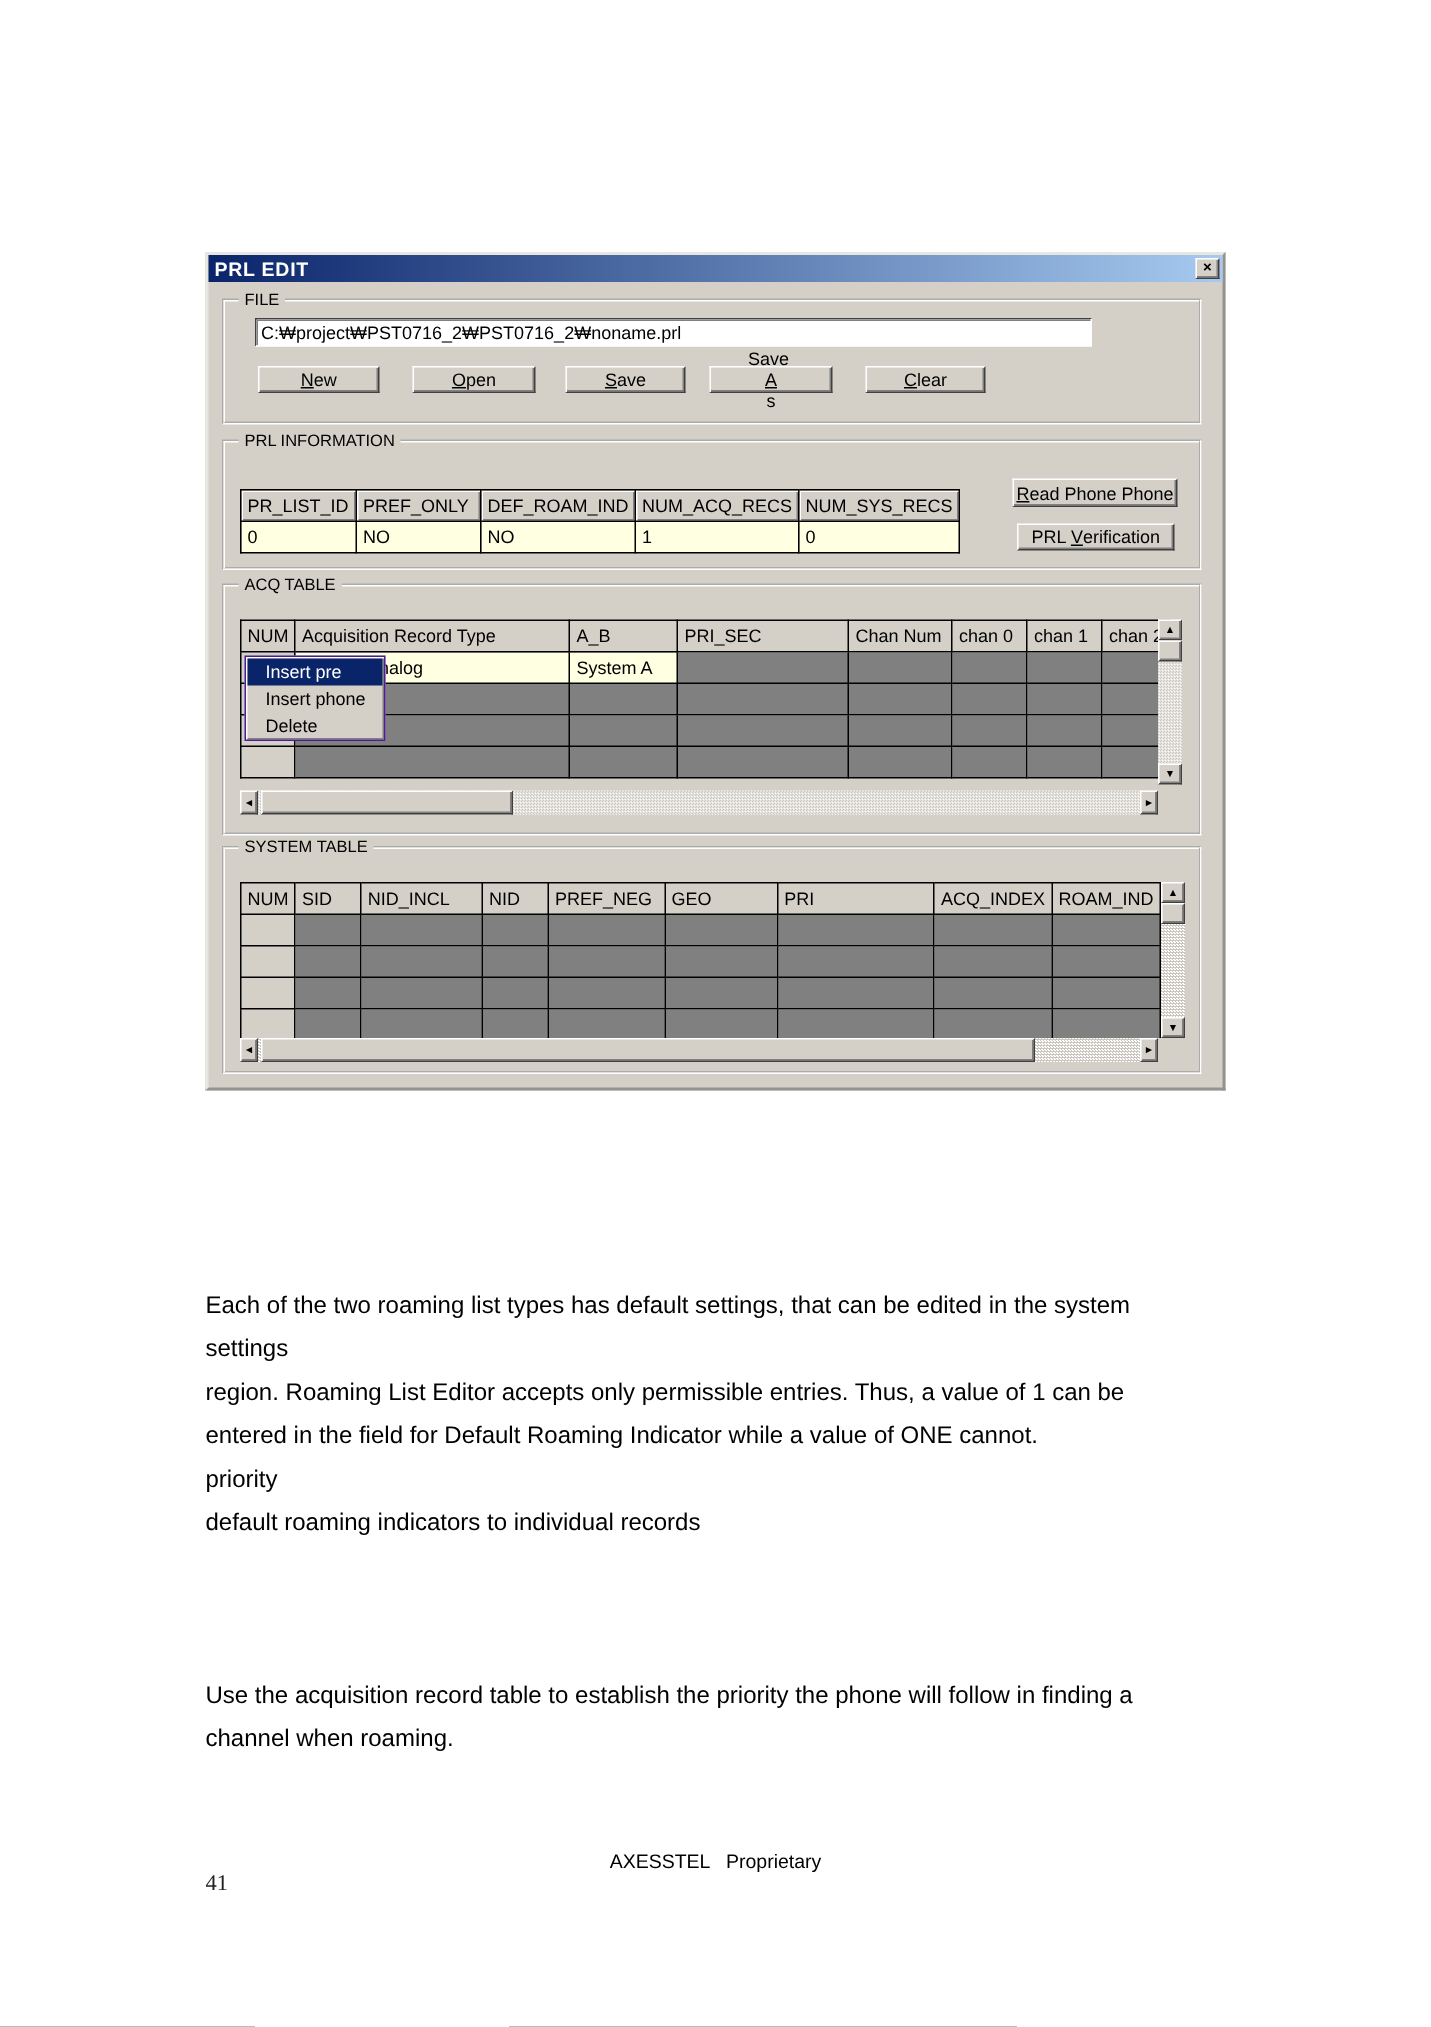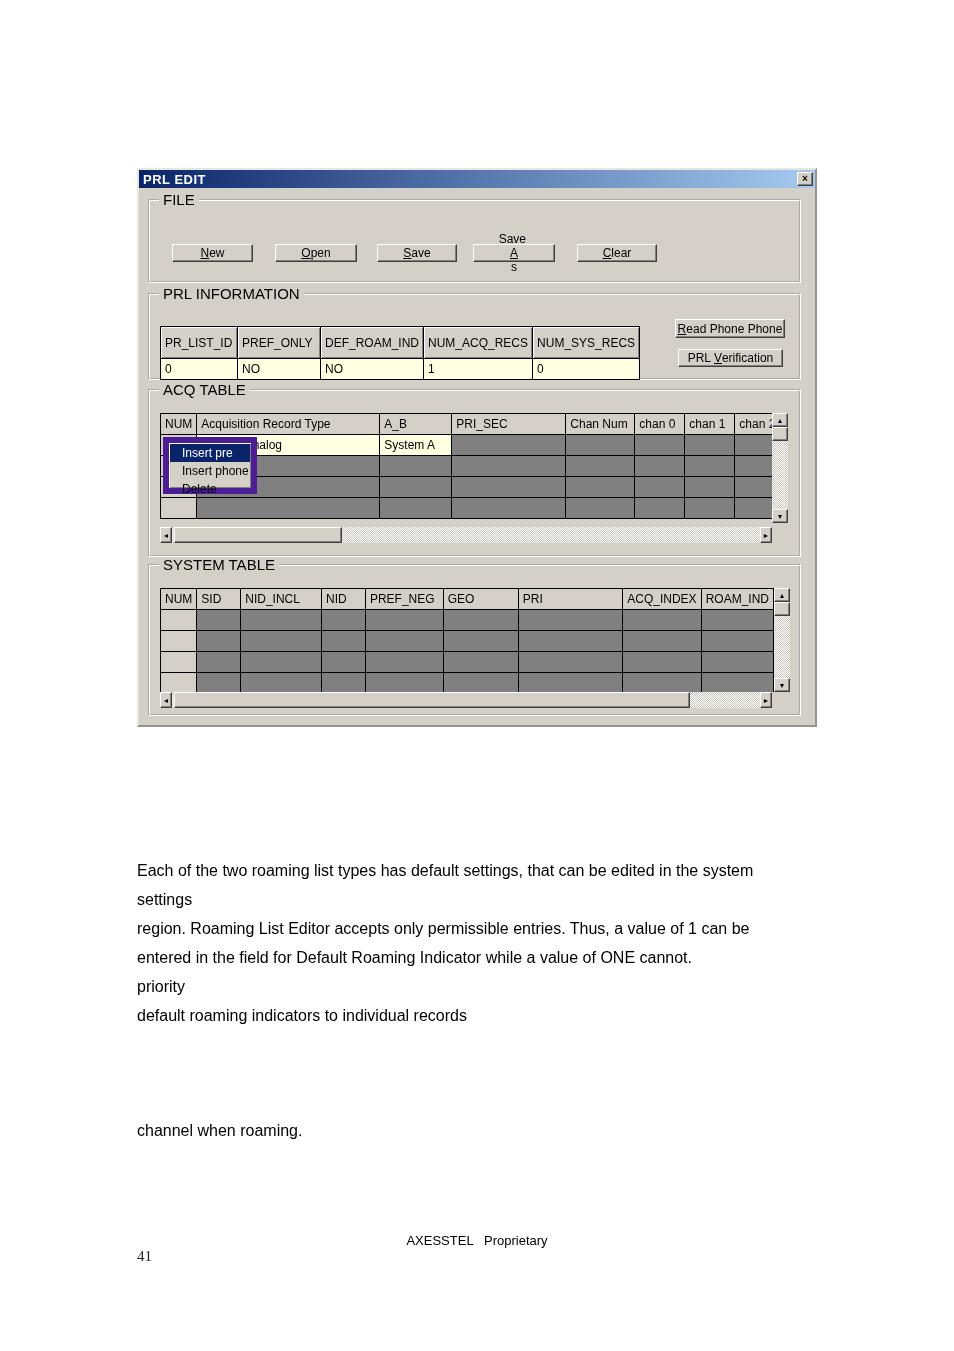--- a/index.html
+++ b/index.html
@@ -29,21 +29,21 @@
     border:1px solid; border-color:#ffffff #404040 #404040 #ffffff;
     box-shadow:inset -1px -1px 0 #808080;
     display:flex; align-items:center; justify-content:center;
     font-size:10px; font-weight:bold; color:#000; line-height:1;
   }
   .group {
     position:absolute; border:2px groove #ffffff; background:transparent;
   }
   .group > .glabel {
     position:absolute; top:-8px; left:9px; background:#d4d0c8; padding:0 4px;
-    font-size:15px; color:#000; line-height:14px; white-space:nowrap;
+    font-size:11px; color:#000; line-height:14px; white-space:nowrap;
   }
   .field {
     position:absolute; background:#ffffff;
     border:1px solid; border-color:#404040 #ffffff #ffffff #404040;
     box-shadow:inset 1px 1px 0 #808080;
     font-size:12px; padding:2px 3px; white-space:nowrap; overflow:hidden;
   }
   .btn {
     position:absolute; background:#d4d0c8;
     border:1px solid; border-color:#ffffff #404040 #404040 #ffffff;
@@ -77,21 +77,21 @@
     font-size:7px; color:#000; line-height:1;
   }
   .thumb {
     position:absolute; background:#d4d0c8;
     border:1px solid; border-color:#ffffff #404040 #404040 #ffffff;
     box-shadow:inset -1px -1px 0 #808080;
   }
   
   .cmenu {
     position:absolute; left:24px; top:267px; width:94px; height:57px;
-    background:#d4d0c8; border:6px solid #4c1d95;
+    background:#d4d0c8; border:1px solid #4c1d95;
     box-shadow:inset 1px 1px 0 #ffffff, inset -1px -1px 0 #808080;
     z-index:30; padding:1px;
   }
   .cmenu .mi {
     height:18px; line-height:18px; font-size:12px; padding-left:12px;
     white-space:nowrap;
   }
   .cmenu .mi.hl { background:#0a246a; color:#ffffff; }
   
   .para { position:absolute; left:137px; width:700px; font-size:16px; line-height:29px; color:#000; }
@@ -115,41 +115,42 @@
     <div class="titlebar">
       <span class="tt">PRL EDIT</span>
       <span class="win-btn">
           <span>×</span>
         </span>
     </div>
 
     <div class="group" style="left:9px;top:29px;width:653px;height:84px;">
       <span class="glabel">FILE</span>
     </div>
+    <div class="field" style="left:31px;top:42px;width:558px;height:19px;">C:₩project₩PST0716_2₩PST0716_2₩noname.prl</div>
 
     <div class="btn" style="left:33px;top:74px;width:81px;height:18px;"><span></span><span class="u">N</span><span>ew</span></div>
     <div class="btn" style="left:136px;top:74px;width:82px;height:18px;"><span></span><span class="u">O</span><span>pen</span></div>
     <div class="btn" style="left:238px;top:74px;width:80px;height:18px;"><span></span><span class="u">S</span><span>ave</span></div>
     <div class="btn" style="left:334px;top:74px;width:82px;height:18px;flex-direction:column;"><span>Save </span><span class="u">A</span><span>s</span></div>
     <div class="btn" style="left:438px;top:74px;width:80px;height:18px;"><span></span><span class="u">C</span><span>lear</span></div>
 
     <div class="group" style="left:9px;top:123px;width:653px;height:87px;">
       <span class="glabel">PRL INFORMATION</span>
     </div>
     <table class="grid prl-t" style="position:absolute;left:21px;top:156px;">
       <colgroup>
           <col style="width:77px">
           <col style="width:83px">
           <col style="width:103px">
           <col style="width:105px">
           <col style="width:97px">
         </colgroup>
       <tbody>
           <tr>
-        <th class="bold" style="height:32px;">PR_LIST_ID</th>
+        <th class="bold" style="height:21px;">PR_LIST_ID</th>
         <th>PREF_ONLY</th>
         <th>DEF_ROAM_IND</th>
         <th>NUM_ACQ_RECS</th>
         <th>NUM_SYS_RECS</th>
       </tr>
       <tr>
         <td class="selcell" style="height:17px;">0</td>
         <td>NO</td>
         <td>NO</td>
         <td>1</td>
@@ -355,19 +356,20 @@
   <div class="para" style="top:856px;">
     <div>Each of the two roaming list types has default settings, that can be edited in the system</div>
     <div>settings</div>
     <div>region. Roaming List Editor accepts only permissible entries. Thus, a value of 1 can be</div>
     <div>entered in the field for Default Roaming Indicator while a value of ONE cannot.</div>
     <div>priority</div>
     <div>default roaming indicators to individual records</div>
   </div>
 
   <div class="para" style="top:1116px;">
+    <div>Use the acquisition record table to establish the priority the phone will follow in finding a</div>
     <div>channel when roaming.</div>
   </div>
 
   <div class="footer">AXESSTEL   Proprietary</div>
   <div class="pagenum">41</div>
 
 </div>
 
 </body></html>

